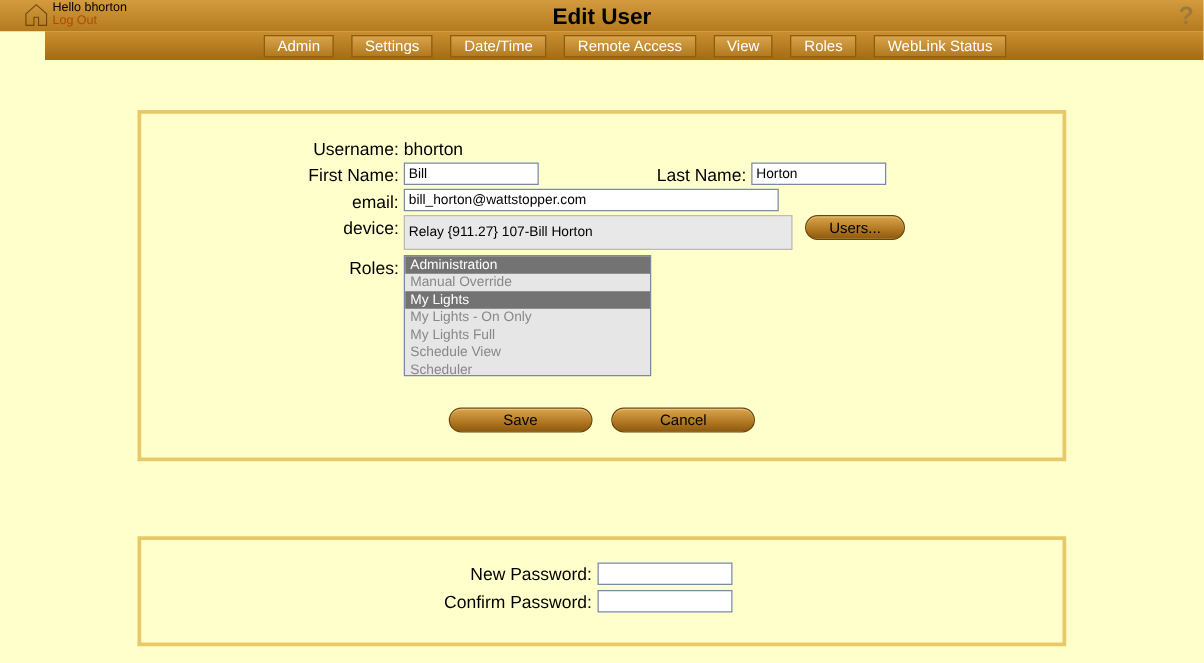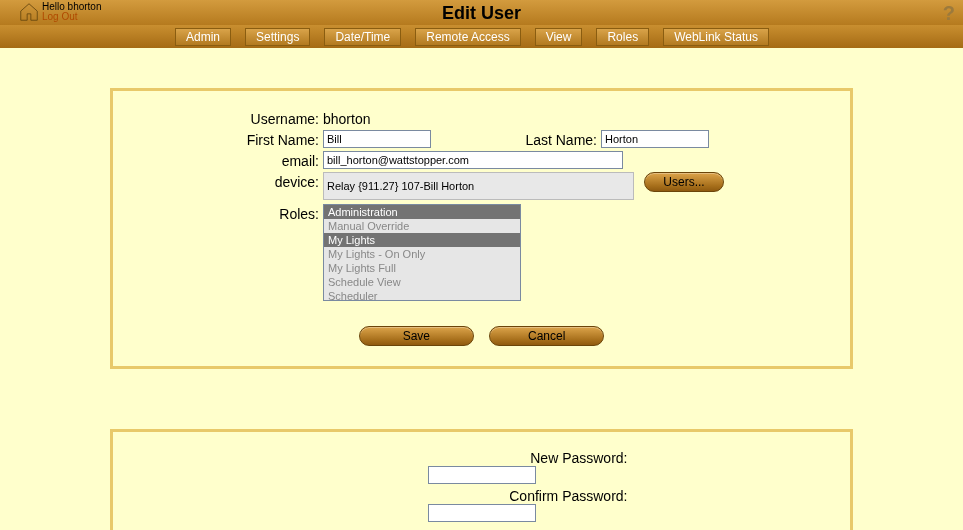--- a/index.html
+++ b/index.html
@@ -54,20 +54,21 @@
     font-weight: bold;
     color: #9c7a3c;
     cursor: pointer;
   }
   .nav-bar {
     background: linear-gradient(to bottom, #c98f30 0%, #a56b14 100%);
     height: 23px;
     padding-left: 175px;
     display: flex;
     align-items: center;
+    margin-left: 36px;
   }
   .nav-btn {
     background: linear-gradient(to bottom, #d9a349 0%, #b27a20 100%);
     color: #fff;
     font-size: 12px;
     padding: 2px 10px;
     border: 1px solid #8a5d10;
     margin-right: 14px;
     cursor: pointer;
     height: 18px;
@@ -162,21 +163,20 @@
   }
   .btn-row .pill-btn {
     width: 115px;
     margin: 0 6px;
   }
   .pw-row {
     display:flex;
     justify-content:center;
     align-items:center;
     margin-bottom: 4px;
-    flex-direction: column;
   }
   .pw-lbl {
     width: 300px;
     text-align:right;
     font-size:14px;
     padding-right:4px;
   }
   .change-row { text-align:center; margin-top:18px;}
   .change-row .pill-btn { width:115px; }
 </style>

